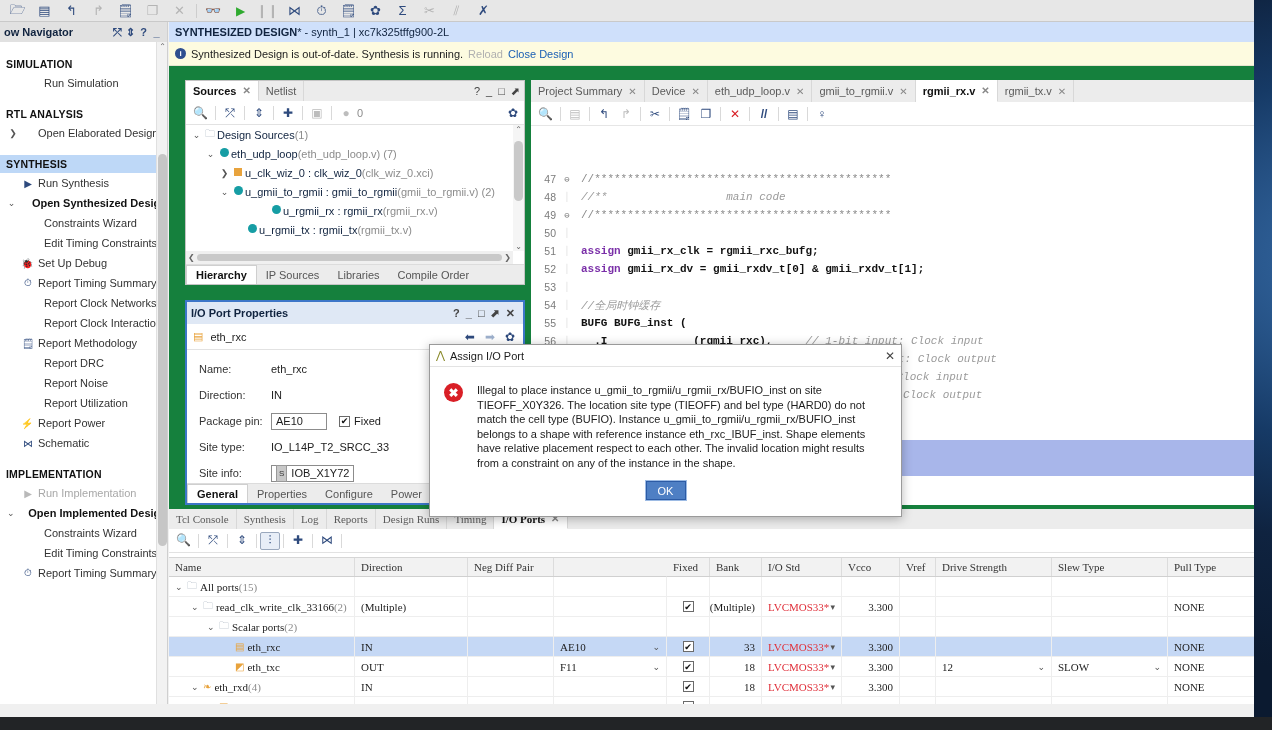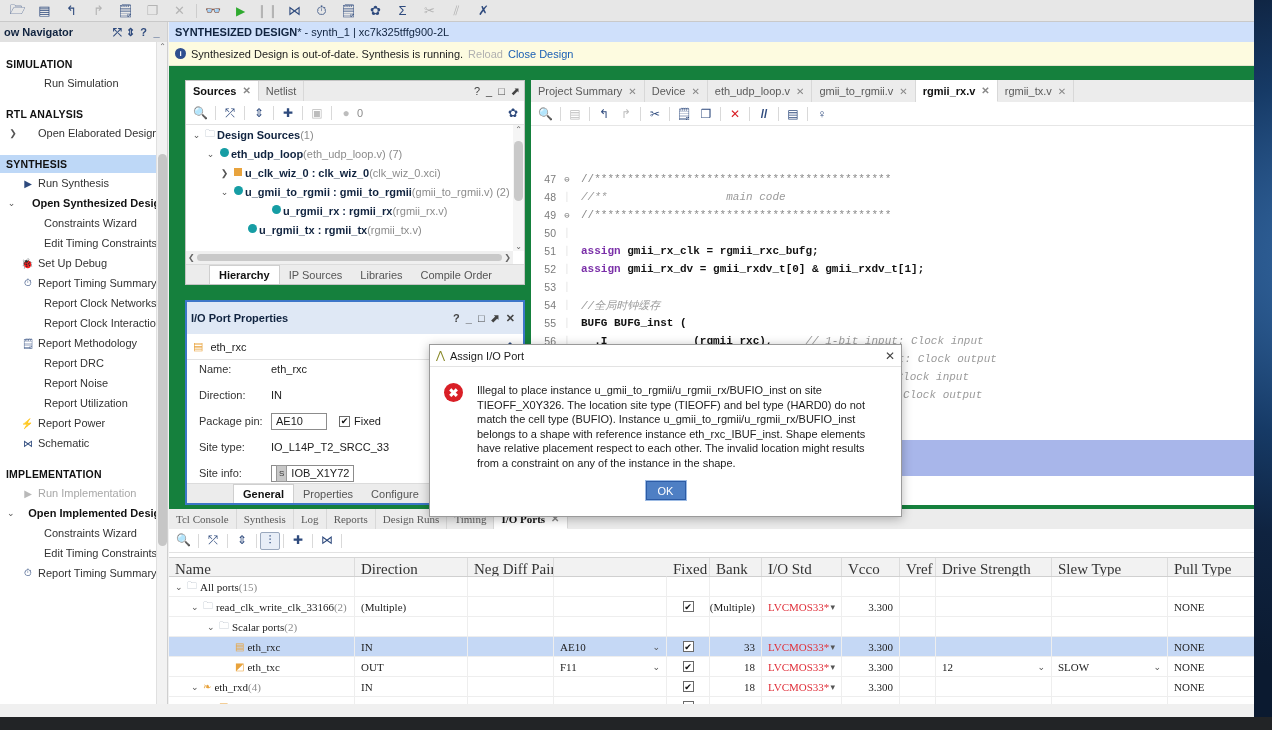--- a/index.html
+++ b/index.html
@@ -78,41 +78,41 @@
   .lnk { color:#1a5fb4; cursor:pointer; }
   .lnk.dis { color:#b0b0b0; }
 
   
   .panel { position:absolute; background:#fff; border:1px solid #c4c4c4; }
   .panel.focus { border:2px solid #3d76c8; }
   .ptabs { height:20px; background:#ececec; display:flex; align-items:stretch; font-size:11px; }
   .ptab { display:flex; align-items:center; padding:0 7px; color:#5a5a5a; border-right:1px solid #d8d8d8; }
   .ptab.active { background:#fff; color:#111; font-weight:bold; border-bottom:1px solid #fff; }
   .ptab .x { margin-left:6px; color:#888; font-size:10px; }
-  .ptitle { height:32px; background:#dfe8f5; display:flex; align-items:center; padding:0 4px;
+  .ptitle { height:22px; background:#dfe8f5; display:flex; align-items:center; padding:0 4px;
             font-weight:bold; font-size:11px; color:#10233f; }
   .pctrls { margin-left:auto; display:flex; align-items:center; gap:6px; color:#444; font-size:11px; padding-right:4px; }
   .pbar { height:24px; background:#fff; border-bottom:1px solid #e2e2e2;
           display:flex; align-items:center; gap:0; padding-left:4px; }
   .pbtn { width:22px; height:20px; display:flex; align-items:center; justify-content:center; color:#2e4a7d; font-size:12px; }
   .pbtn.dim { color:#bdbdbd; }
   .pbtn.boxed { border:1px solid #9aa8bd; background:#e8eef7; border-radius:2px; width:20px; height:18px; }
   .psep { width:1px; height:14px; background:#d9d9d9; margin:0 3px; }
   .pfoot-tabs { position:absolute; left:0; right:0; bottom:0; height:20px; background:#ececec;
-                display:flex; align-items:center; font-size:11px; border-top:1px solid #dcdcdc;justify-content:center; }
+                display:flex; align-items:center; font-size:11px; border-top:1px solid #dcdcdc; }
   .pfoot-tabs .ft { padding:0 9px; color:#555; }
   .pfoot-tabs .ft.active { font-weight:bold; color:#111; background:#fff; height:100%;
                            display:flex; align-items:center; border:1px solid #cfcfcf; border-bottom:none; }
 
   
   #src-tree { position:absolute; left:0; right:11px; top:44px; bottom:33px; overflow:hidden; font-size:11px; }
   .tnode { display:flex; align-items:center; height:19px; white-space:nowrap; }
   .tnode .tw { width:13px; text-align:center; color:#555; font-size:9px; }
   .tnode .tic { width:14px; text-align:center; font-size:10px; }
-  .tnode .tx { font-weight:bold; color:#10233f; }
+  .tnode .tx { font-weight:normal; color:#10233f; }
   .tnode .tg { color:#8c8c8c; font-weight:normal; }
   .dot { display:inline-block; width:9px; height:9px; border-radius:50%; background:#169da4; }
   .sq { display:inline-block; width:8px; height:8px; background:#e8a33d; }
   #src-vsb { position:absolute; right:0; top:44px; bottom:33px; width:11px; background:#f5f5f5; }
   #src-vsb .thumb { position:absolute; left:1px; width:9px; top:16px; height:60px; background:#c9c9c9; border-radius:5px; }
   #src-hsb { position:absolute; left:0; right:11px; bottom:20px; height:13px; background:#f0f0f0;
              display:flex; align-items:center; }
   #src-hsb .track { flex:1; height:7px; background:#c9c9c9; border-radius:4px; margin:0 11px; }
 
   
@@ -141,21 +141,21 @@
   .fold { width:12px; text-align:center; color:#777; font-size:9px; }
   .ctext { padding-left:8px; }
   .kw { color:#7a2fa8; font-weight:bold; }
   .cmt { color:#9a9a9a; font-style:italic; }
   .cmt2 { color:#8a8a8a; }
   .id { color:#111; font-weight:bold; }
 
   
   #io-table { position:absolute; left:0; right:0; top:48px; bottom:0; overflow:hidden; }
   .thead { display:flex; height:20px; background:#f2f2f2; border-top:1px solid #d6d6d6;
-           border-bottom:1px solid #d0d0d0; font-size:15px; color:#333; }
+           border-bottom:1px solid #d0d0d0; font-size:11px; color:#333; }
   .thead div { padding:3px 6px; border-right:1px solid #dcdcdc; white-space:nowrap; overflow:hidden; }
   .trow { display:flex; height:20px; font-size:11px; border-bottom:1px solid #eee; background:#fff; }
   .trow.sel { background:#c5d8f5; }
   .trow > div { padding:3px 6px; border-right:1px solid #eee; white-space:nowrap; overflow:hidden;
                 display:flex; align-items:center; }
   .trow .right { justify-content:flex-end; }
   .trow .center { justify-content:center; }
   .red { color:#e0303a; }
   .caret { margin-left:auto; color:#555; font-size:9px; }
   .grey { color:#8c8c8c; }

